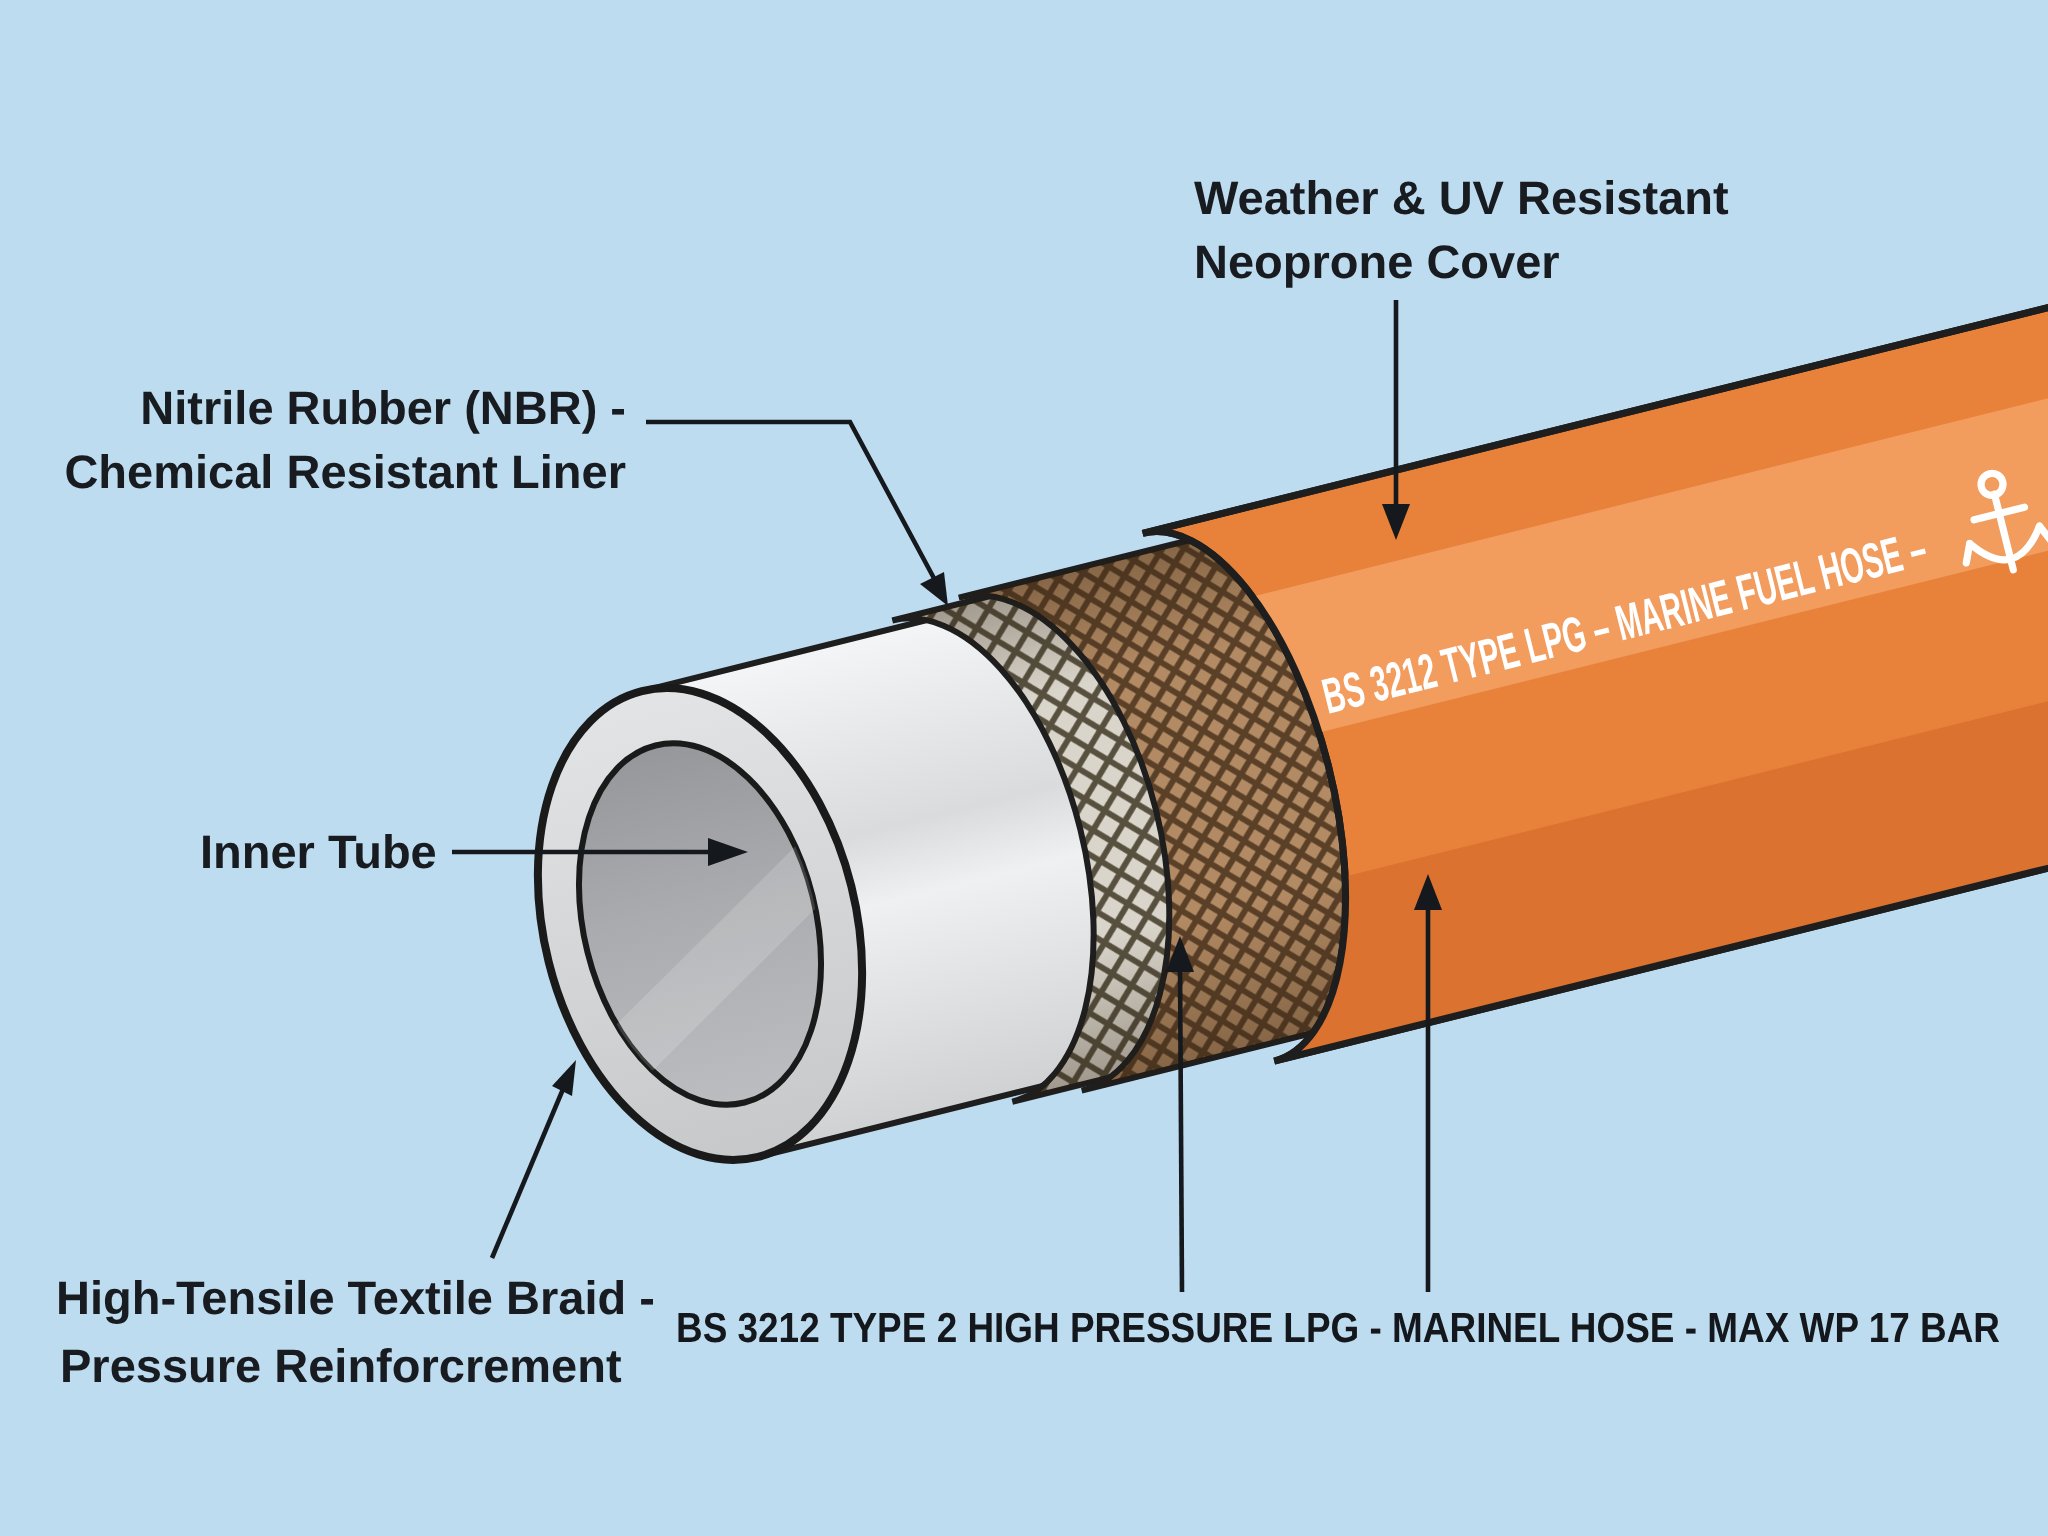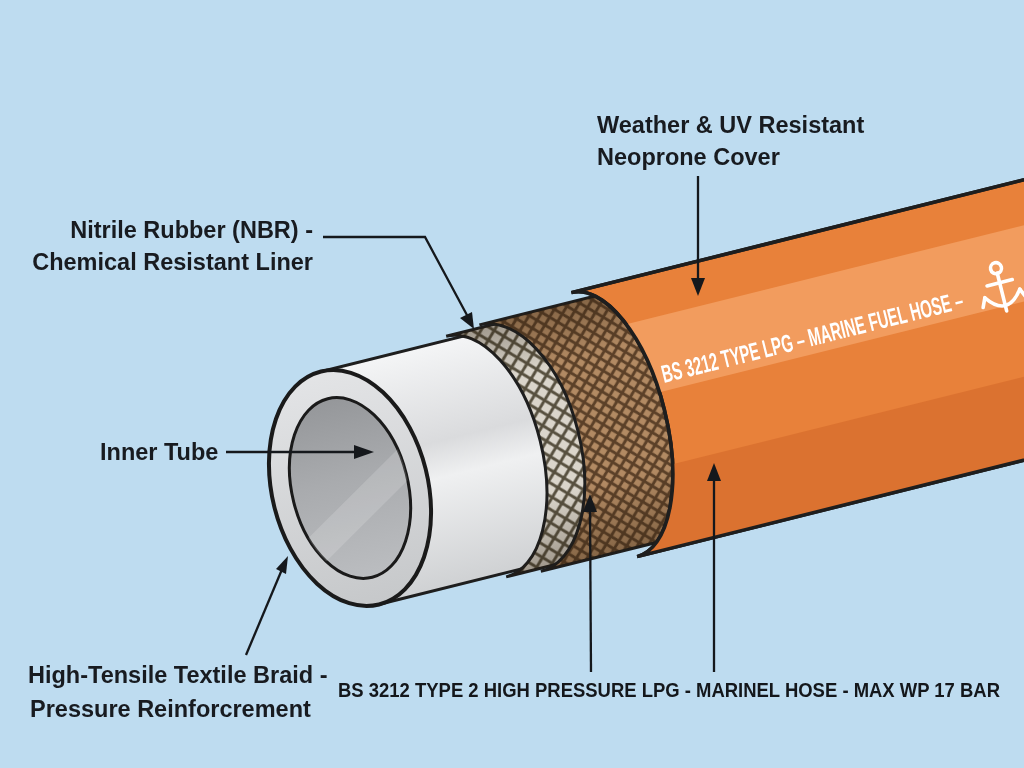--- a/index.html
+++ b/index.html
@@ -1,17 +1,17 @@
 <!DOCTYPE html>
 <html><head>
 <meta charset="utf-8">
 <style>
   html,body{margin:0;padding:0;}
   body{width:1024px;height:768px;overflow:hidden;background:#bedcf0;}
-  .stage{position:relative;width:1024px;height:638px;font-family:"Liberation Sans",sans-serif;margin-top:26px;}
+  .stage{position:relative;width:1024px;height:638px;font-family:"Liberation Sans",sans-serif;}
   svg{display:block;}
   text{font-family:"Liberation Sans","DejaVu Sans",sans-serif;}
   .lbl{font-size:23.5px;font-weight:600;fill:#181b20;}
   .caption{font-size:21px;font-weight:700;fill:#14171b;}
   .hoseprint{font-size:25px;font-weight:700;fill:#ffffff;}
   .leader{stroke:#15181c;stroke-width:2.3;fill:none;}
   .head{fill:#15181c;stroke:none;}
   .outline{stroke:#1e1e1e;fill:none;}
 </style>
 </head>

